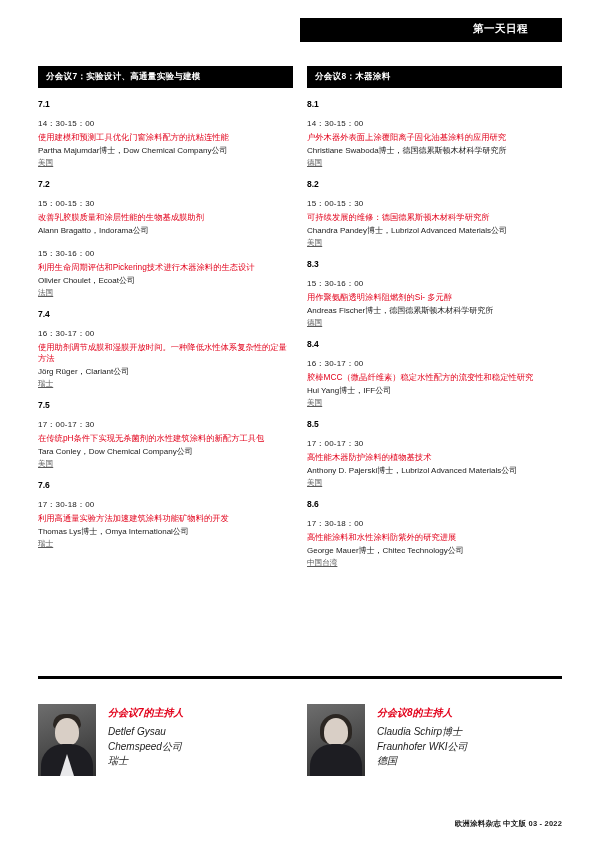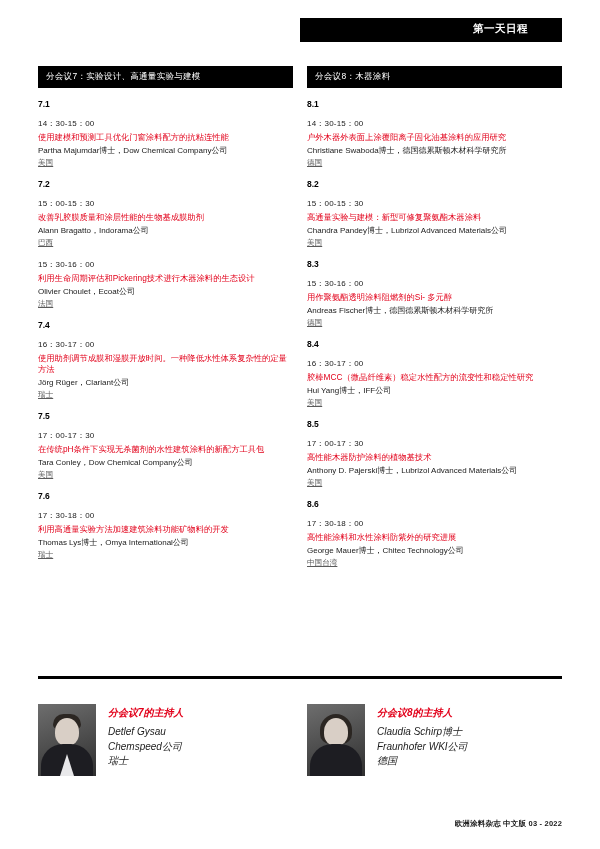--- a/index.html
+++ b/index.html
@@ -49,21 +49,21 @@
     position:absolute;
     top:66px;left:38px;right:38px;
     display:flex;
     gap:14px;
   }
   .col{width:260px;}
   .col-head{
     background:#000000;
     color:#ffffff;
     font-size:8.5px;
-    font-weight:normal;
+    font-weight:bold;
     padding:5px 8px;
     letter-spacing:.3px;
   }
   .entry{margin-top:11px;}
   .entry-num{
     font-size:8.5px;
     font-weight:bold;
     color:#000;
     margin-bottom:9px;
   }
@@ -202,21 +202,20 @@
         <div class="entry-title">使用建模和预测工具优化门窗涂料配方的抗粘连性能</div>
         <div class="entry-speaker">Partha Majumdar博士，Dow Chemical Company公司</div>
         <div class="entry-country">美国</div>
       </div>
 
       <div class="entry">
         <div class="entry-num">7.2</div>
         <div class="entry-time">15：00-15：30</div>
         <div class="entry-title">改善乳胶膜质量和涂层性能的生物基成膜助剂</div>
         <div class="entry-speaker">Alann Bragatto，Indorama公司</div>
-        <div class="entry-country">巴西</div>
       </div>
 
       <div class="entry">
         <div class="entry-time">15：30-16：00</div>
         <div class="entry-title">利用生命周期评估和Pickering技术进行木器涂料的生态设计</div>
         <div class="entry-speaker">Olivier Choulet，Ecoat公司</div>
         <div class="entry-country">法国</div>
       </div>
 
       <div class="entry">
@@ -251,21 +250,21 @@
         <div class="entry-num">8.1</div>
         <div class="entry-time">14：30-15：00</div>
         <div class="entry-title">户外木器外表面上涂覆阳离子固化油基涂料的应用研究</div>
         <div class="entry-speaker">Christiane Swaboda博士，德国德累斯顿木材科学研究所</div>
         <div class="entry-country">德国</div>
       </div>
 
       <div class="entry">
         <div class="entry-num">8.2</div>
         <div class="entry-time">15：00-15：30</div>
-        <div class="entry-title">高通量实验与建模：新型可修复聚氨酯木器涂料</div>
+        <div class="entry-title">可持续发展的维修：德国德累斯顿木材科学研究所</div>
         <div class="entry-speaker">Chandra Pandey博士，Lubrizol Advanced Materials公司</div>
         <div class="entry-country">美国</div>
       </div>
 
       <div class="entry">
         <div class="entry-num">8.3</div>
         <div class="entry-time">15：30-16：00</div>
         <div class="entry-title">用作聚氨酯透明涂料阻燃剂的Si- 多元醇</div>
         <div class="entry-speaker">Andreas Fischer博士，德国德累斯顿木材科学研究所</div>
         <div class="entry-country">德国</div>

